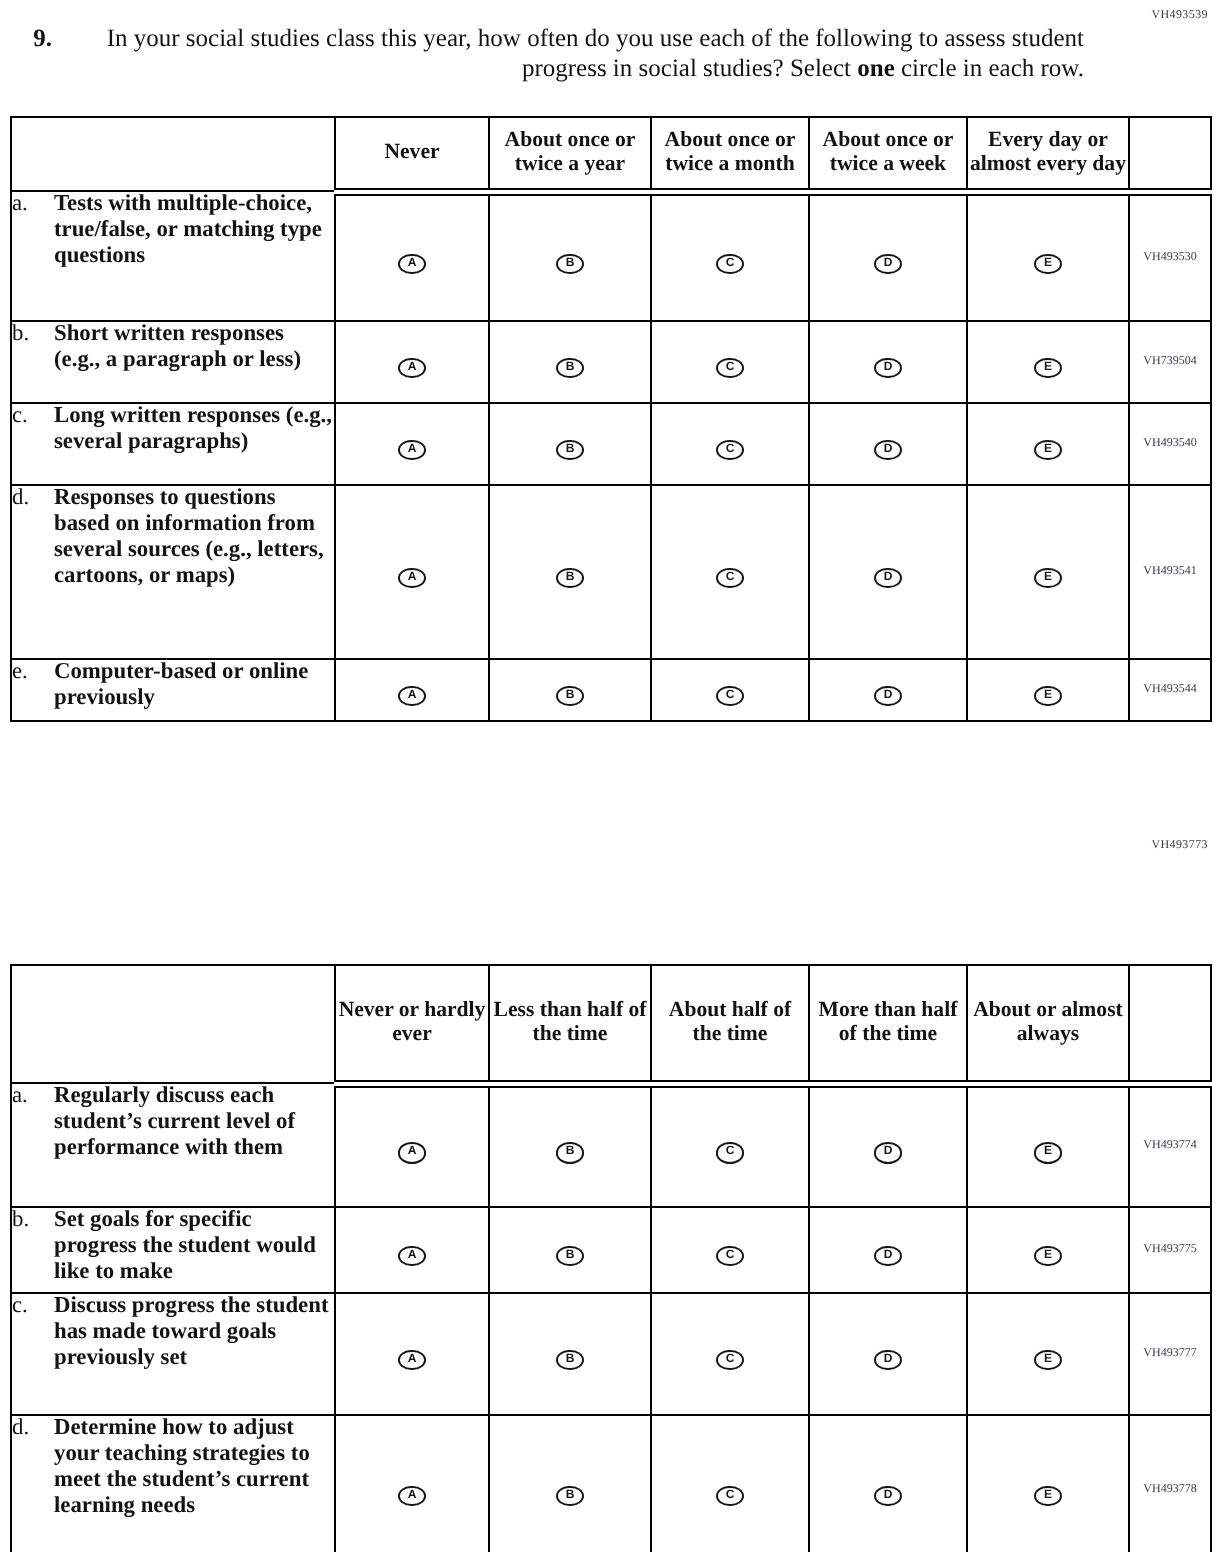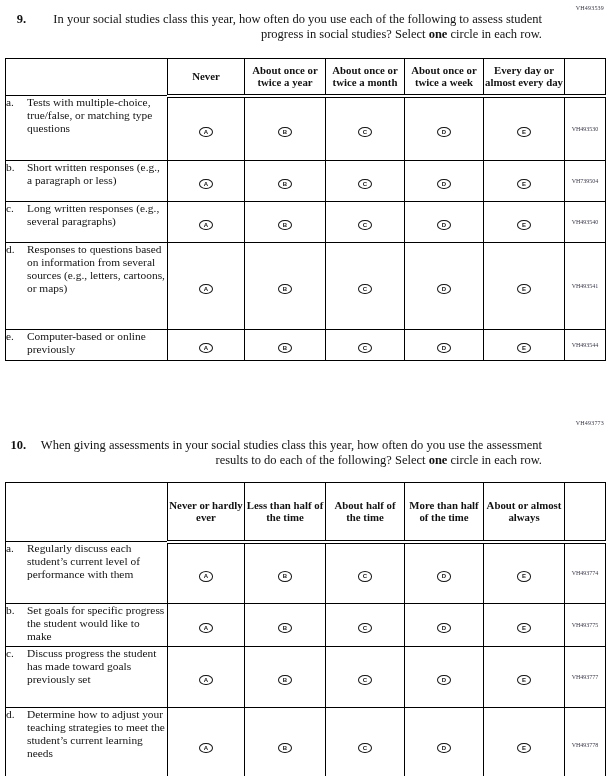--- a/index.html
+++ b/index.html
@@ -65,21 +65,21 @@
     vertical-align:top;
     padding:2px 2px 2px 3px;
   }
   .stem-inner{display:flex;}
   .row-letter{
     flex:none;width:13px;margin-right:8px;
     font-size:11.4px;line-height:13px;
   }
   .row-text{
     flex:1;
-    font-size:11.4px;line-height:13px;
+    font-size:11.4px;line-height:13px;font-weight:bold;
   }
   td.opt{
     text-align:center;
     vertical-align:middle;
   }
   .bubble{
     display:inline-flex;
     align-items:center;
     justify-content:center;
     width:12px;height:8.5px;
@@ -214,24 +214,20 @@
         <td class="opt"><span class="bubble">C</span></td>
         <td class="opt"><span class="bubble">D</span></td>
         <td class="opt"><span class="bubble">E</span></td>
         <td class="codecell">VH493544</td>
       </tr>
     </tbody>
   </table>
 
   <div class="vh-code" id="q10-code">VH493773</div>
 
-  <div class="question" id="q10">
-    <span class="qnum">10.</span>
-    <p class="qtext"><span>When giving assessments in your social studies class this year, how often do you use the assessment results to do each of the following? Select </span><b>one</b><span> circle in each row.</span></p>
-  </div>
 
   <table class="grid" id="t10">
     <colgroup>
       <col style="width:162px">
         <col style="width:77px">
         <col style="width:81px">
       <col style="width:79px">
         <col style="width:79px">
         <col style="width:81px">
         <col style="width:41px">

